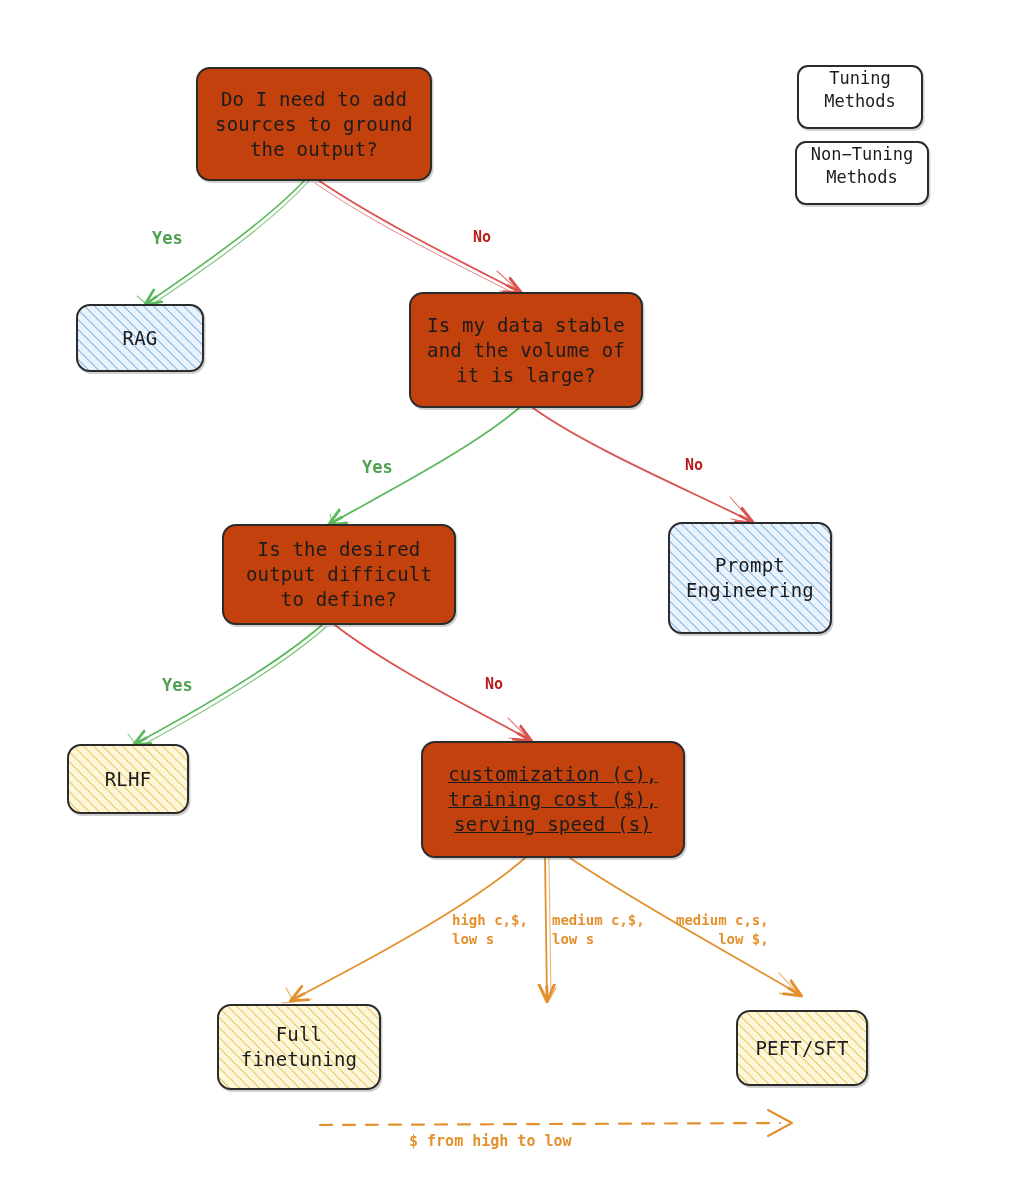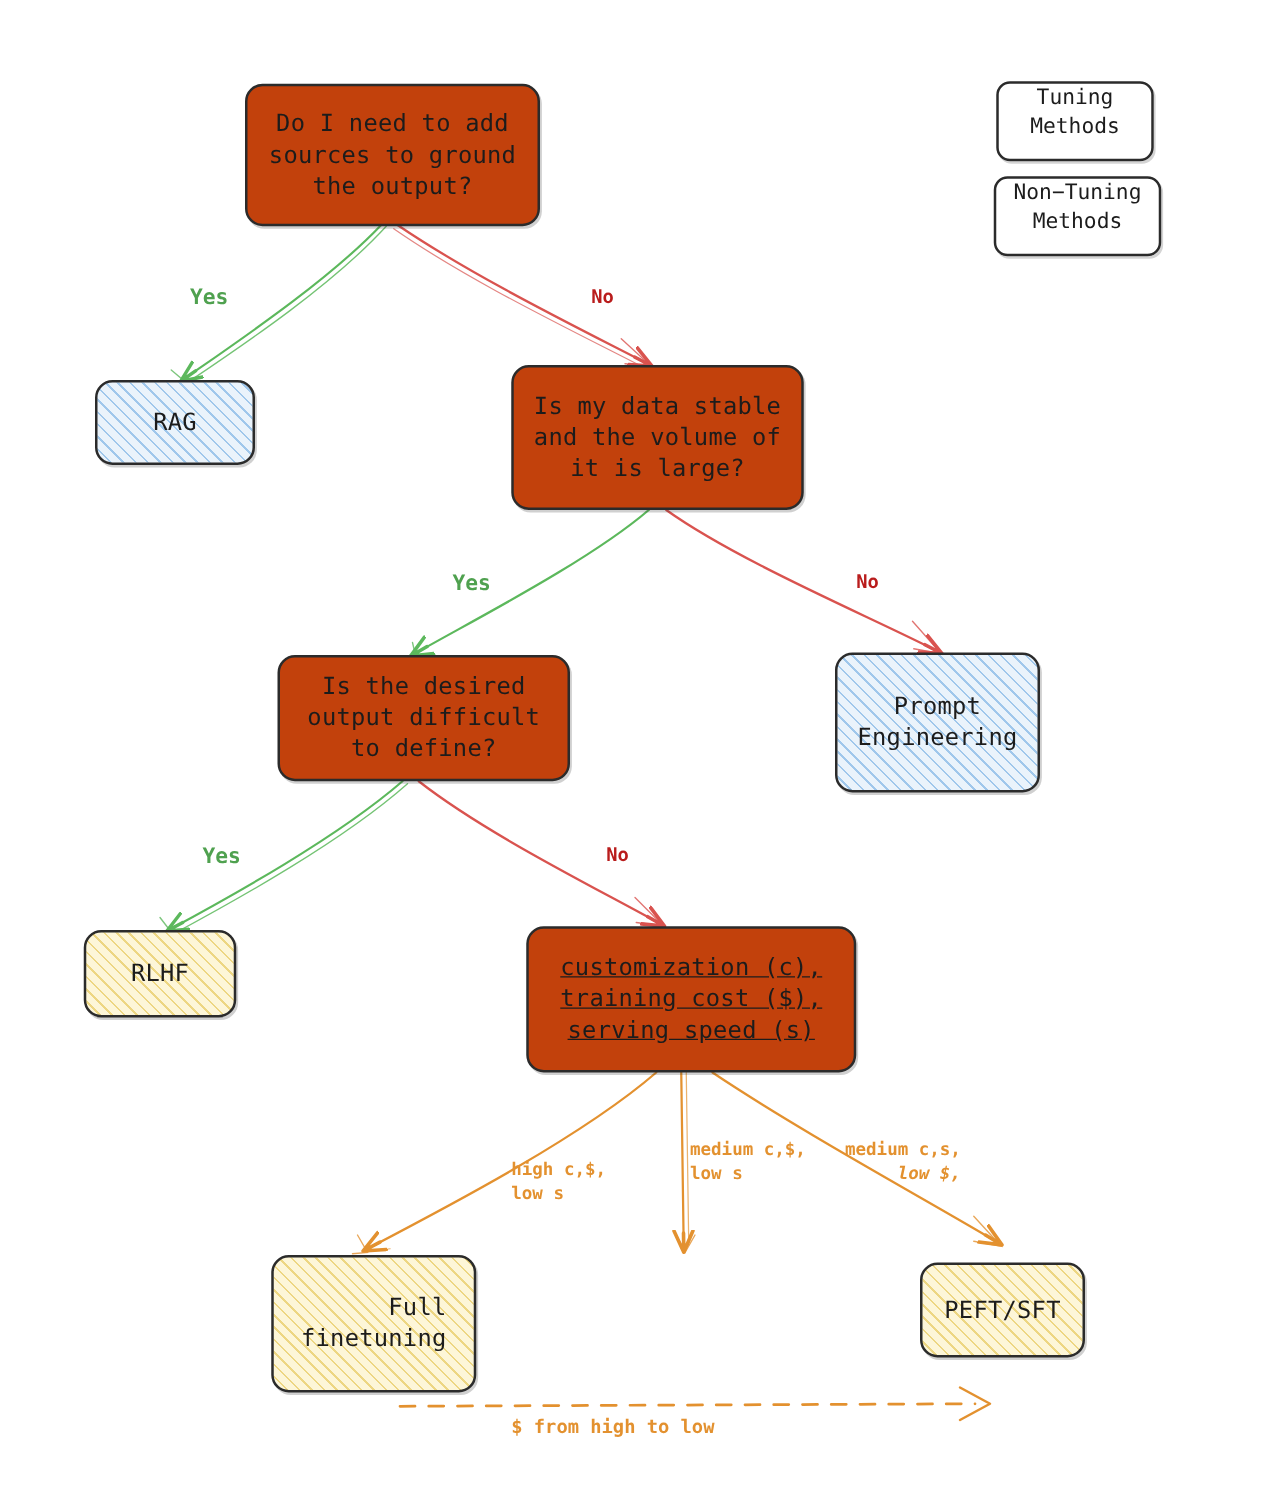--- a/index.html
+++ b/index.html
@@ -82,21 +82,21 @@
   .edge-label {
     position: absolute;
     font-family: "DejaVu Sans Mono", "Liberation Mono", monospace;
     font-weight: bold;
     white-space: pre;
     z-index: 7;
   }
   .lbl-yes { color: #4fa14f; font-size: 17px; }
   .lbl-no  { color: #b91c1c; font-size: 15px; }
   .lbl-orange { color: #e3912f; font-size: 14px; line-height: 19px; }
-  .lbl-orange.right { text-align: right; font-style: italic; }
+  .lbl-orange.right { text-align: right; }
   .caption-orange {
     position: absolute;
     color: #e3912f;
     font-family: "DejaVu Sans Mono", "Liberation Mono", monospace;
     font-weight: bold;
     font-size: 15px;
     white-space: pre;
     z-index: 7;
   }
 </style>
@@ -206,21 +206,21 @@
   <div class="node tuning" style="left:67px; top:744px; width:122px; height:70px;">
     <span>RLHF</span>
   </div>
 
   <div class="node decision" style="left:421px; top:741px; width:264px; height:117px;text-decoration:underline;">
     <span>customization (c),
 training cost ($),
 serving speed (s)</span>
   </div>
 
-  <div class="node tuning" style="left:217px; top:1004px; width:164px; height:110px;text-align:right;">
+  <div class="node tuning" style="left:217px; top:1004px; width:164px; height:86px;">
     <span>Full
 finetuning</span>
   </div>
 
 
   <div class="node tuning" style="left:736px; top:1010px; width:132px; height:76px;">
     <span>PEFT/SFT</span>
   </div>
 
   <div class="legend-box tuning" style="left:797px; top:65px; width:126px; height:64px;">
@@ -235,21 +235,21 @@
 
   <div class="edge-label lbl-yes" style="left:152px; top:228px;">Yes</div>
   <div class="edge-label lbl-no" style="left:473px; top:228px;">No</div>
 
   <div class="edge-label lbl-yes" style="left:362px; top:457px;">Yes</div>
   <div class="edge-label lbl-no" style="left:685px; top:456px;">No</div>
 
   <div class="edge-label lbl-yes" style="left:162px; top:675px;">Yes</div>
   <div class="edge-label lbl-no" style="left:485px; top:675px;">No</div>
 
-  <div class="edge-label lbl-orange" style="left:409px; top:911px;margin-top:16px;">high c,$,
+  <div class="edge-label lbl-orange" style="left:452px; top:911px;">high c,$,
 low s</div>
 
   <div class="edge-label lbl-orange" style="left:552px; top:911px;">medium c,$,
 low s</div>
 
   <div style="position:absolute; left:676px; top:911px; z-index:7;">
     <div class="edge-label lbl-orange" style="position:static;">medium c,s,</div>
     <div class="edge-label lbl-orange right" style="position:static;">low $,</div>
   </div>
 

